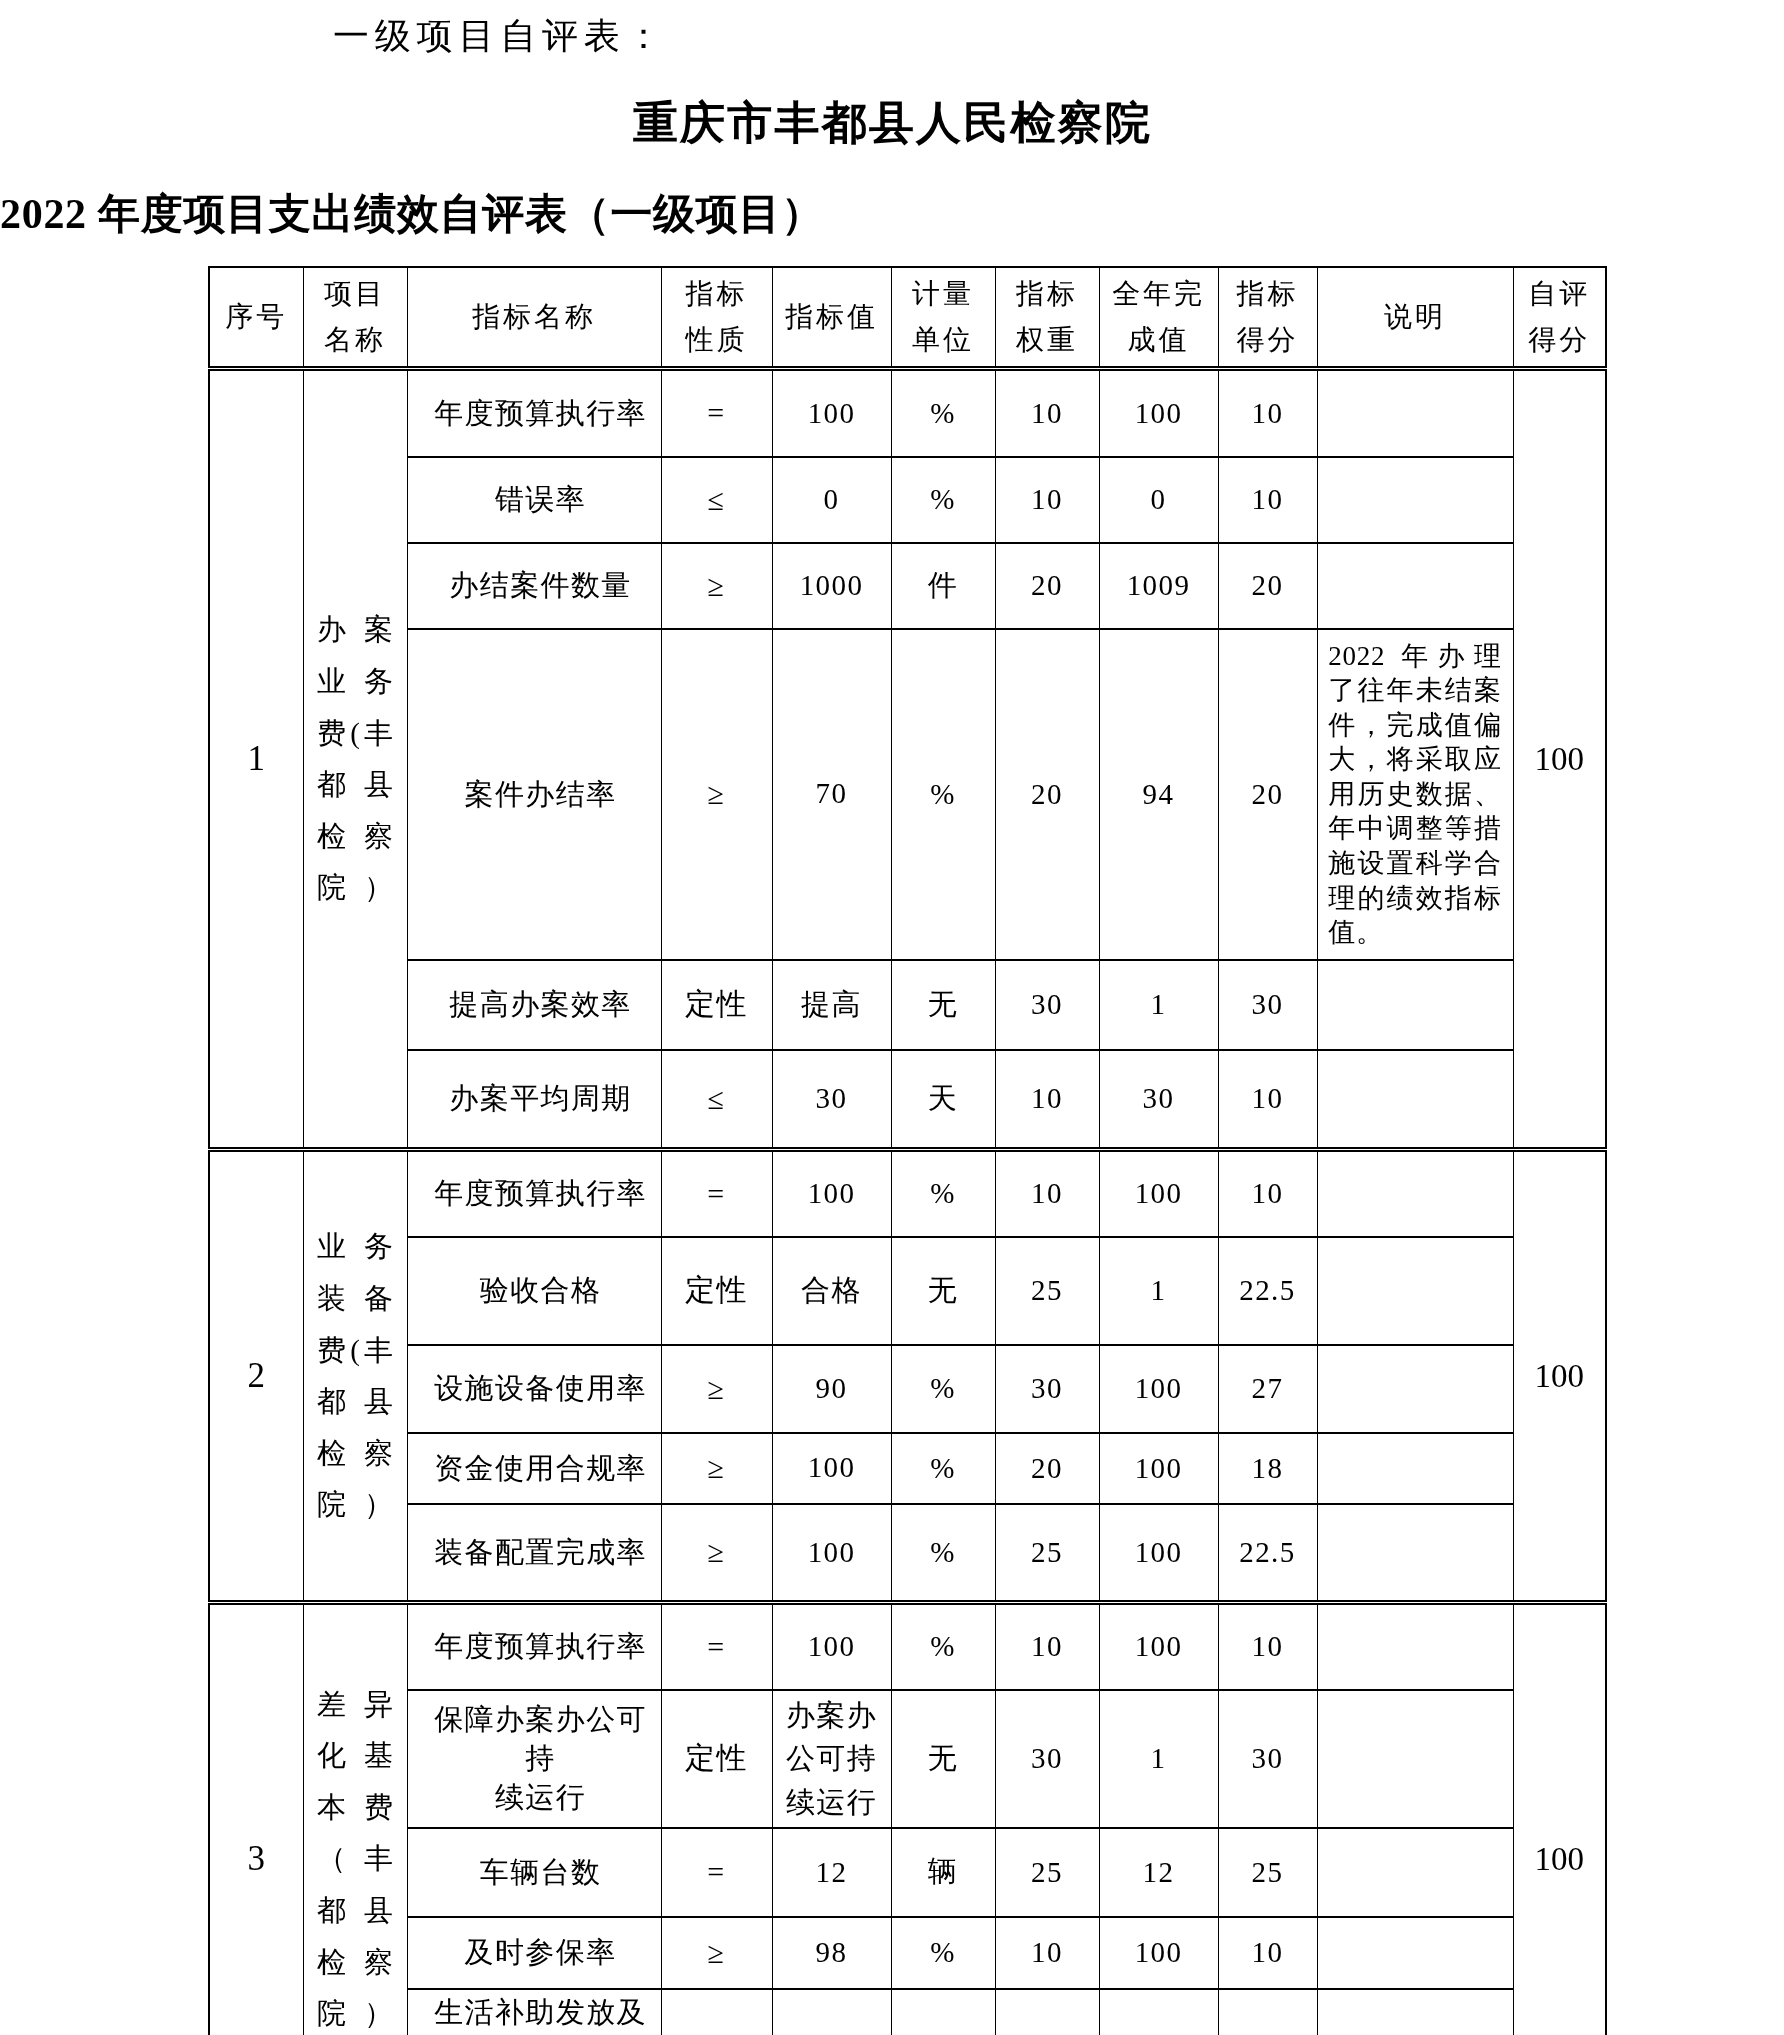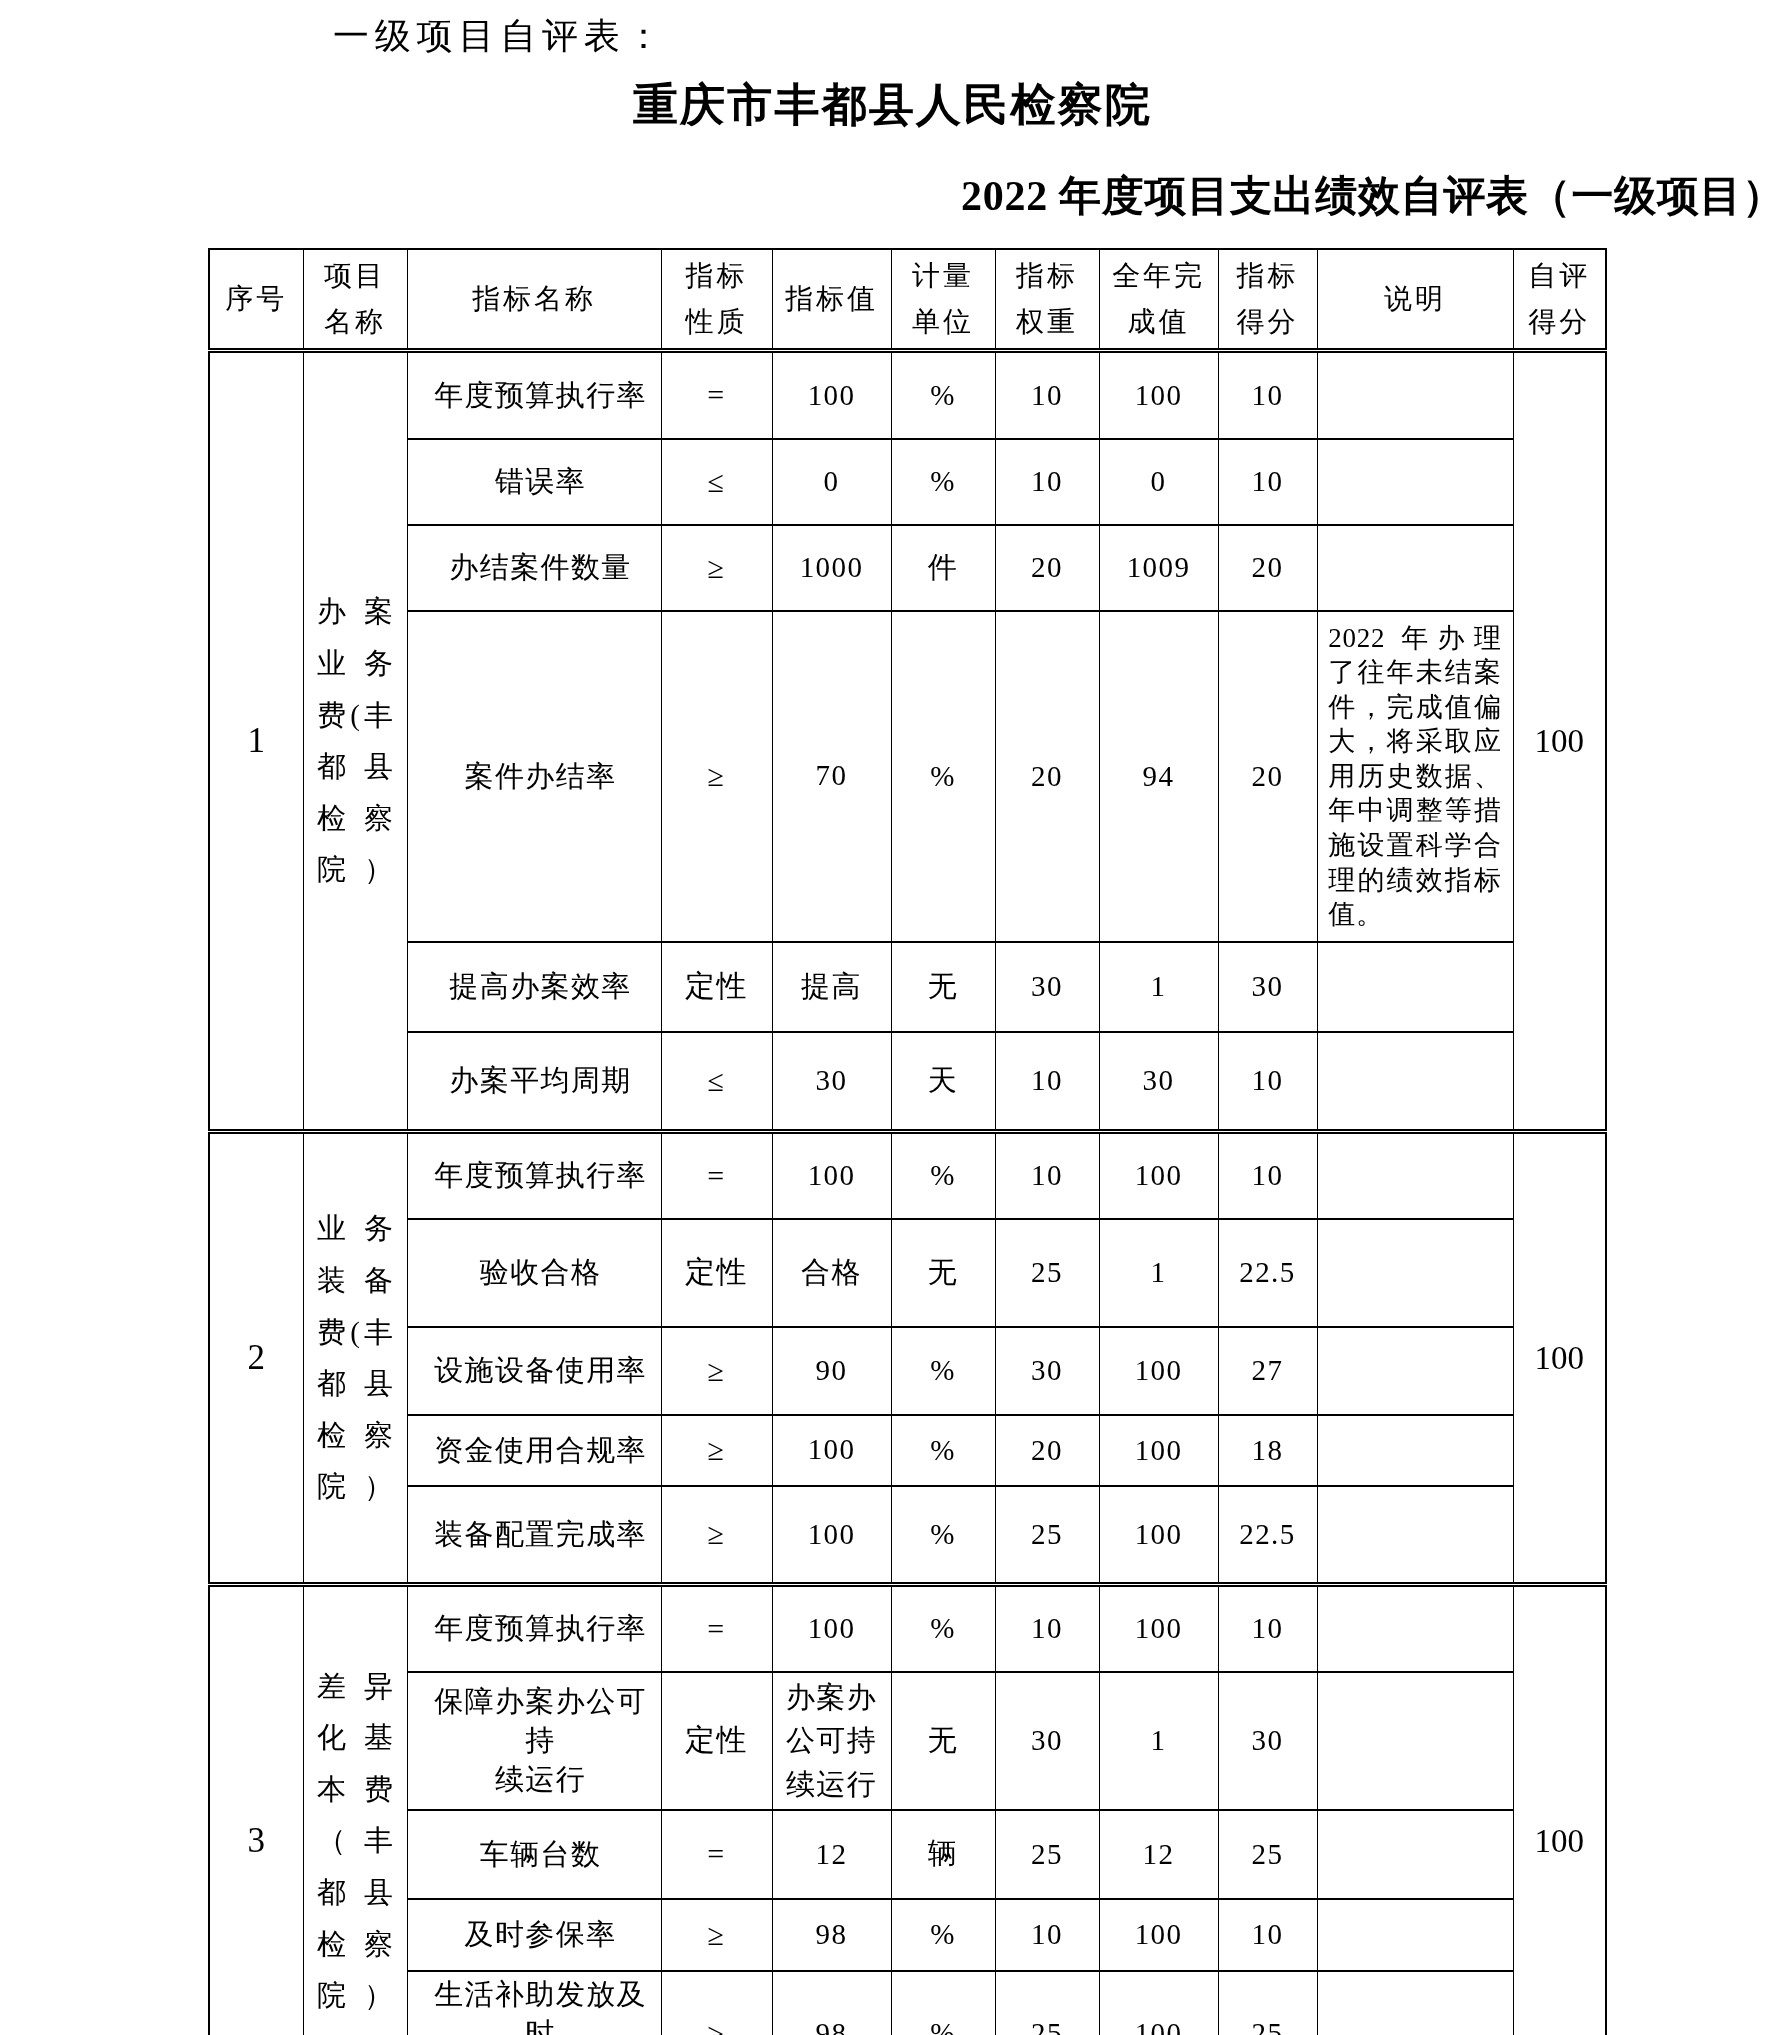--- a/index.html
+++ b/index.html
@@ -6,26 +6,26 @@
   body{
     width:1785px;height:2035px;background:#ffffff;color:#000;
     font-family:"Liberation Serif","DejaVu Serif",serif;
     position:relative;overflow:hidden;
   }
   .lead-label{
     margin:11.5px 0 0 333px;
     font-size:36px;letter-spacing:5.8px;
   }
   .doc-title{
-    margin-top:14px;text-align:center;
+    margin-top:32px;text-align:center;
     font-size:45px;font-weight:bold;letter-spacing:2.2px;
   }
   .doc-subtitle{
-    margin-top:33px;text-align:right;
-    font-size:42px;font-weight:bold;letter-spacing:0.7px;margin-left:48px;
+    margin-top:33px;text-align:left;
+    font-size:42px;font-weight:bold;letter-spacing:0.7px;
   }
   .table-wrap{margin:24.5px 0 0 208px;}
   table.selfeval{
     width:1397px;table-layout:fixed;border-collapse:collapse;
     border:2.9px solid #000;
   }
   td,th{
     border-left:1.4px solid #000;border-right:1.4px solid #000;
     text-align:center;vertical-align:middle;
     font-size:29px;padding:2.9px;

